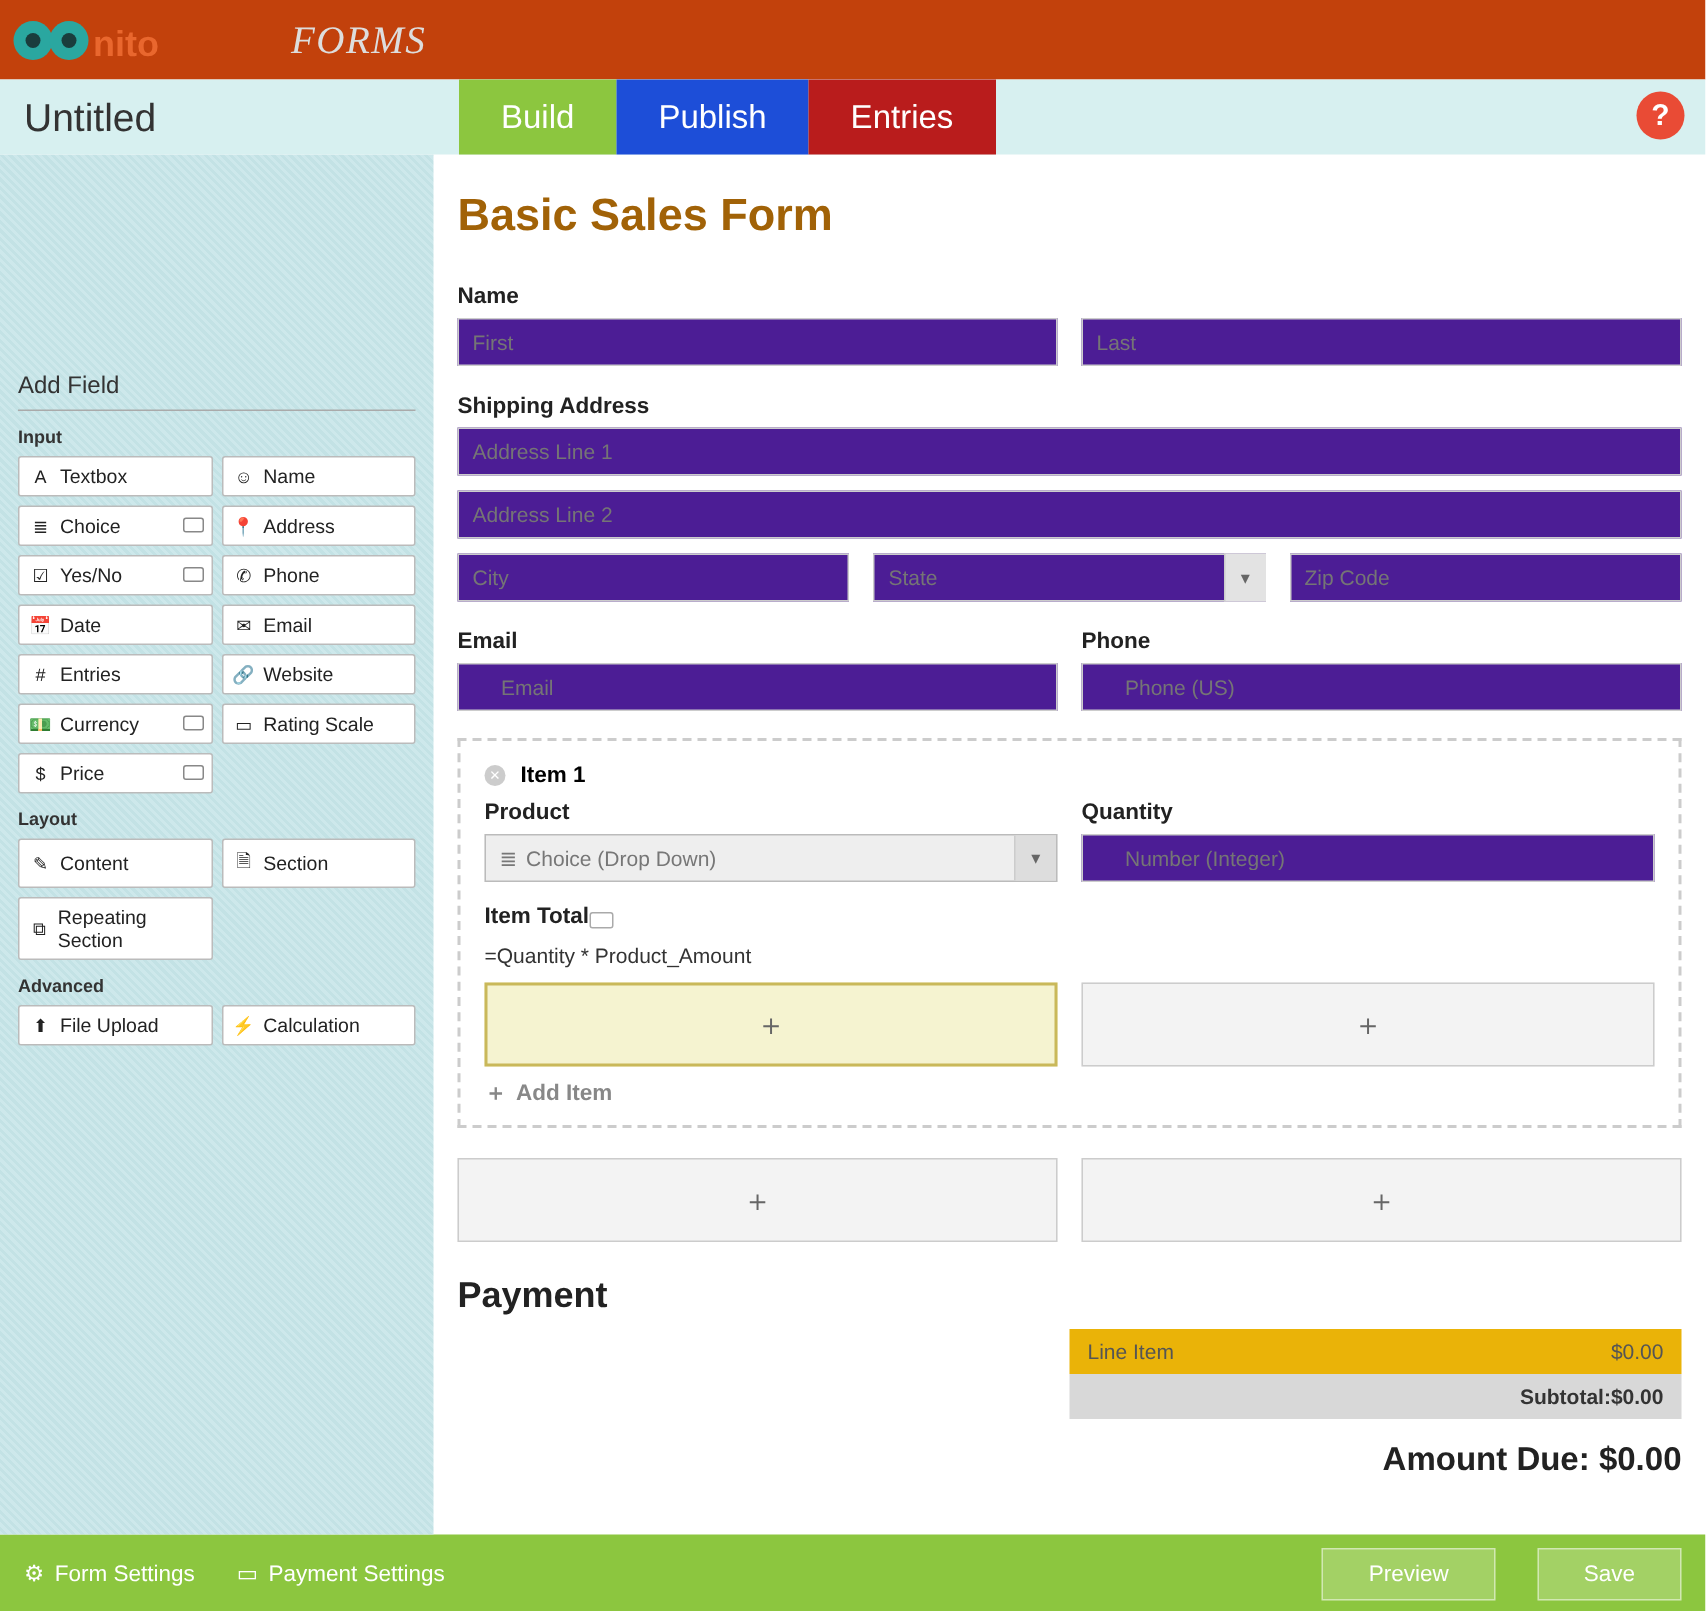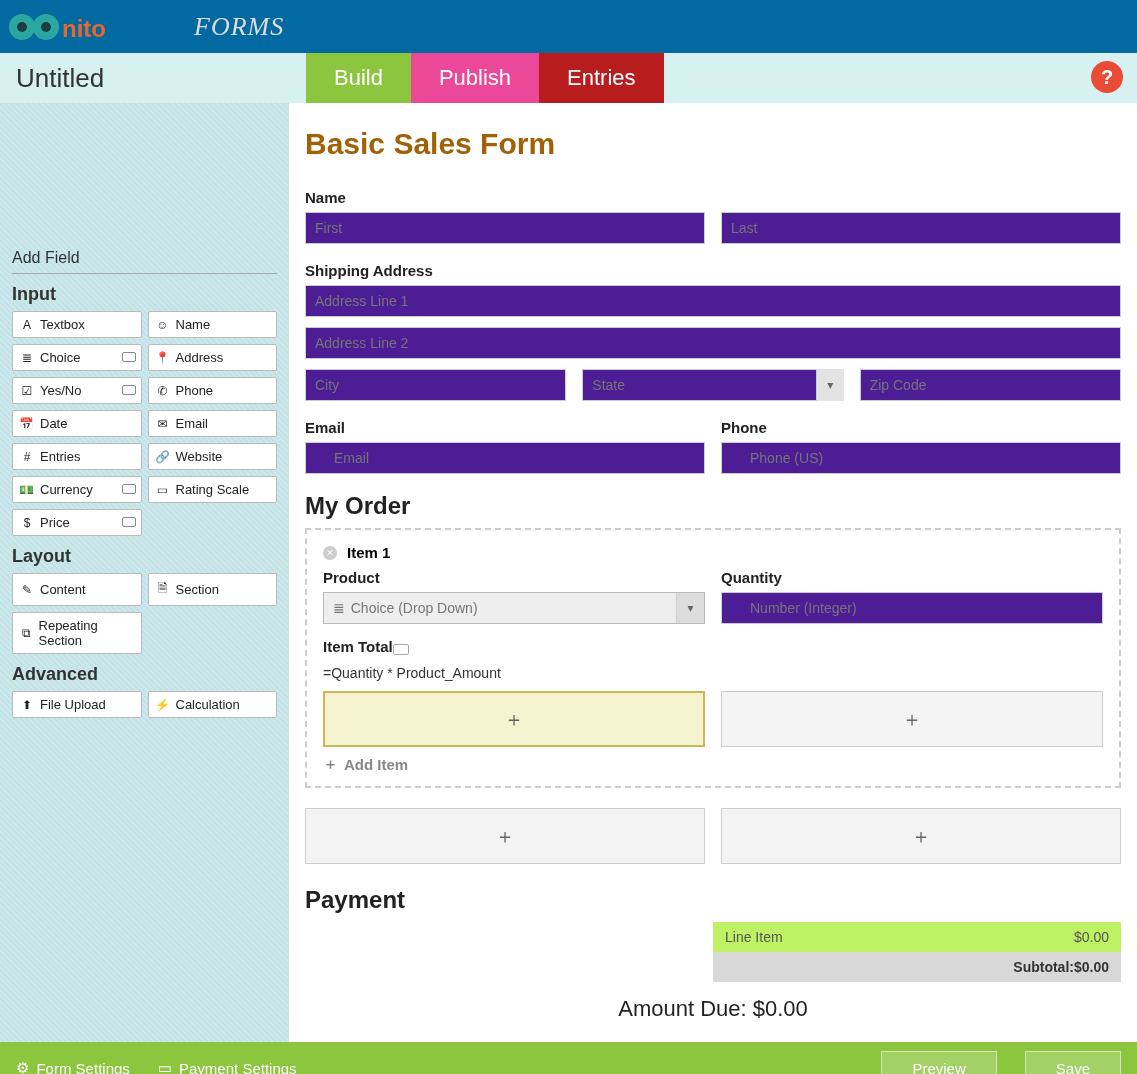--- a/index.html
+++ b/index.html
@@ -1,32 +1,32 @@
 <!DOCTYPE html>
 <html><head>
 <meta charset="utf-8">
 <style>
 *{box-sizing:border-box;margin:0;padding:0;font-family:Arial,Helvetica,sans-serif}
 body{background:#fff;width:1137px}
-.topbar{background:#0369a1;height:53px;display:flex;align-items:center;padding:0 8px}
+.topbar{background:#c2410c;height:53px;display:flex;align-items:center;padding:0 8px}
 .logo{display:flex;align-items:center;gap:6px}
 .logo-gears{display:flex;align-items:center}
 .logo-text{font-family:Georgia,serif;font-style:italic;color:#ddd;font-size:26px;font-weight:300;letter-spacing:1px}
 .tabs-row{background:#d7f0f0;height:50px;display:flex;align-items:stretch;position:relative}
 .form-name{color:#333;font-size:26px;padding:10px 16px;font-weight:300;width:306px}
 .tab{padding:0 28px;display:flex;align-items:center;font-size:22px;color:#fff;cursor:pointer}
 .tab.build{background:#8cc63f}
-.tab.publish{background:#ec4899}
+.tab.publish{background:#1d4ed8}
 .tab.entries{background:#b91c1c}
 .help-btn{position:absolute;right:14px;top:8px;width:32px;height:32px;border-radius:50%;background:#e94b35;color:#fff;display:flex;align-items:center;justify-content:center;font-weight:bold;font-size:20px;cursor:pointer}
 .workspace{display:flex;min-height:920px}
 .sidebar{width:289px;background:repeating-linear-gradient(45deg,#cde8eb,#cde8eb 2px,#c3e2e5 2px,#c3e2e5 4px);padding-top:130px}
 .sidebar-inner{padding:10px 12px}
 .sb-title{font-size:16px;color:#333;padding:6px 0;border-bottom:1px solid #aaa;margin-bottom:6px}
-.sb-section{font-size:18px;color:#333;margin:10px 0 6px;font-weight:bold}
+.sb-section{font-size:12px;color:#333;margin:10px 0 6px;font-weight:bold}
 .sb-grid{display:grid;grid-template-columns:1fr 1fr;gap:6px}
 .sb-item{background:#fff;border:1px solid #bbb;border-radius:2px;padding:5px 7px;font-size:13px;color:#222;display:flex;align-items:center;gap:6px;cursor:pointer;position:relative}
 .sb-item .ic{width:14px;display:inline-flex;justify-content:center;font-size:12px}
 .sb-badge{position:absolute;right:5px;top:7px;width:14px;height:10px;border:1px solid #888;border-radius:2px}
 .canvas{flex:1;padding:24px 16px 20px 16px}
 .form-title{font-size:30px;font-weight:bold;color:#a16207;margin-bottom:28px}
 .fld-label{font-size:15px;font-weight:bold;color:#222;margin-bottom:6px}
 .row{display:flex;gap:16px;margin-bottom:18px}
 .col{flex:1}
 .input{width:100%;border:1px solid #ccc;padding:7px 9px;font-size:14px;color:#888;background:#4c1d95}
@@ -45,23 +45,23 @@
 .choice-box{border:1px solid #bbb;background:#eee;display:flex;align-items:center;position:relative}
 .choice-box .txt{padding:7px 9px;color:#777;font-size:14px;flex:1;display:flex;align-items:center;gap:6px}
 .formula{font-size:14px;color:#333;margin-top:4px}
 .drop-row{display:flex;gap:16px;margin-top:10px}
 .dropzone{flex:1;border:1px solid #ccc;background:#f3f3f3;height:56px;display:flex;align-items:center;justify-content:center;color:#666;font-size:20px;cursor:pointer}
 .dropzone.active{background:#f5f3d0;border:1px solid #c9b85a;box-shadow:0 0 0 1px #c9b85a inset}
 .add-item{color:#888;font-weight:bold;font-size:15px;padding:8px 0 2px;display:flex;align-items:center;gap:6px;cursor:pointer}
 .pay-row{display:flex;padding:7px 12px;font-size:14px}
 .pay-row .pl{flex:1}
 .pay-row .pv{text-align:right}
-.pay-line{background:#bef264;color:#555}
+.pay-line{background:#eab308;color:#555}
 .pay-sub{background:#d8d8d8;font-weight:bold;color:#333}
-.amount-due{text-align:center;font-size:22px;font-weight:normal;margin-top:14px;color:#222}
+.amount-due{text-align:right;font-size:22px;font-weight:bold;margin-top:14px;color:#222}
 .item-total-head{display:flex;justify-content:flex-start;align-items:center}
 .card-mini{width:16px;height:11px;border:1px solid #aaa;border-radius:2px}
 .footer{background:#8cc63f;height:52px;display:flex;align-items:center;padding:0 16px;color:#fff;gap:28px}
 .f-link{display:flex;align-items:center;gap:7px;font-size:15px;cursor:pointer}
 .f-spacer{flex:1}
 .f-btn{background:rgba(255,255,255,.2);border:1px solid rgba(255,255,255,.5);padding:8px 30px;font-size:15px;color:#fff;cursor:pointer}
 </style>
 </head>
 <body>
 
@@ -212,21 +212,20 @@
       </div>
       <div class="col">
         <div class="fld-label">Phone</div>
         <div class="input-wrap">
           <span class="ic-in">✆</span>
           <input class="input icon" placeholder="Phone (US)" style="">
         </div>
       </div>
     </div>
 
-    <div class="section-h">My Order</div>
     <div class="order-box">
       <div class="item-head">
         <div class="item-close">✕</div>
         <div class="item-title">Item 1</div>
       </div>
       <div class="sub-row">
         <div class="col">
           <div class="fld-label">Product</div>
           <div class="choice-box">
             <div class="txt">

